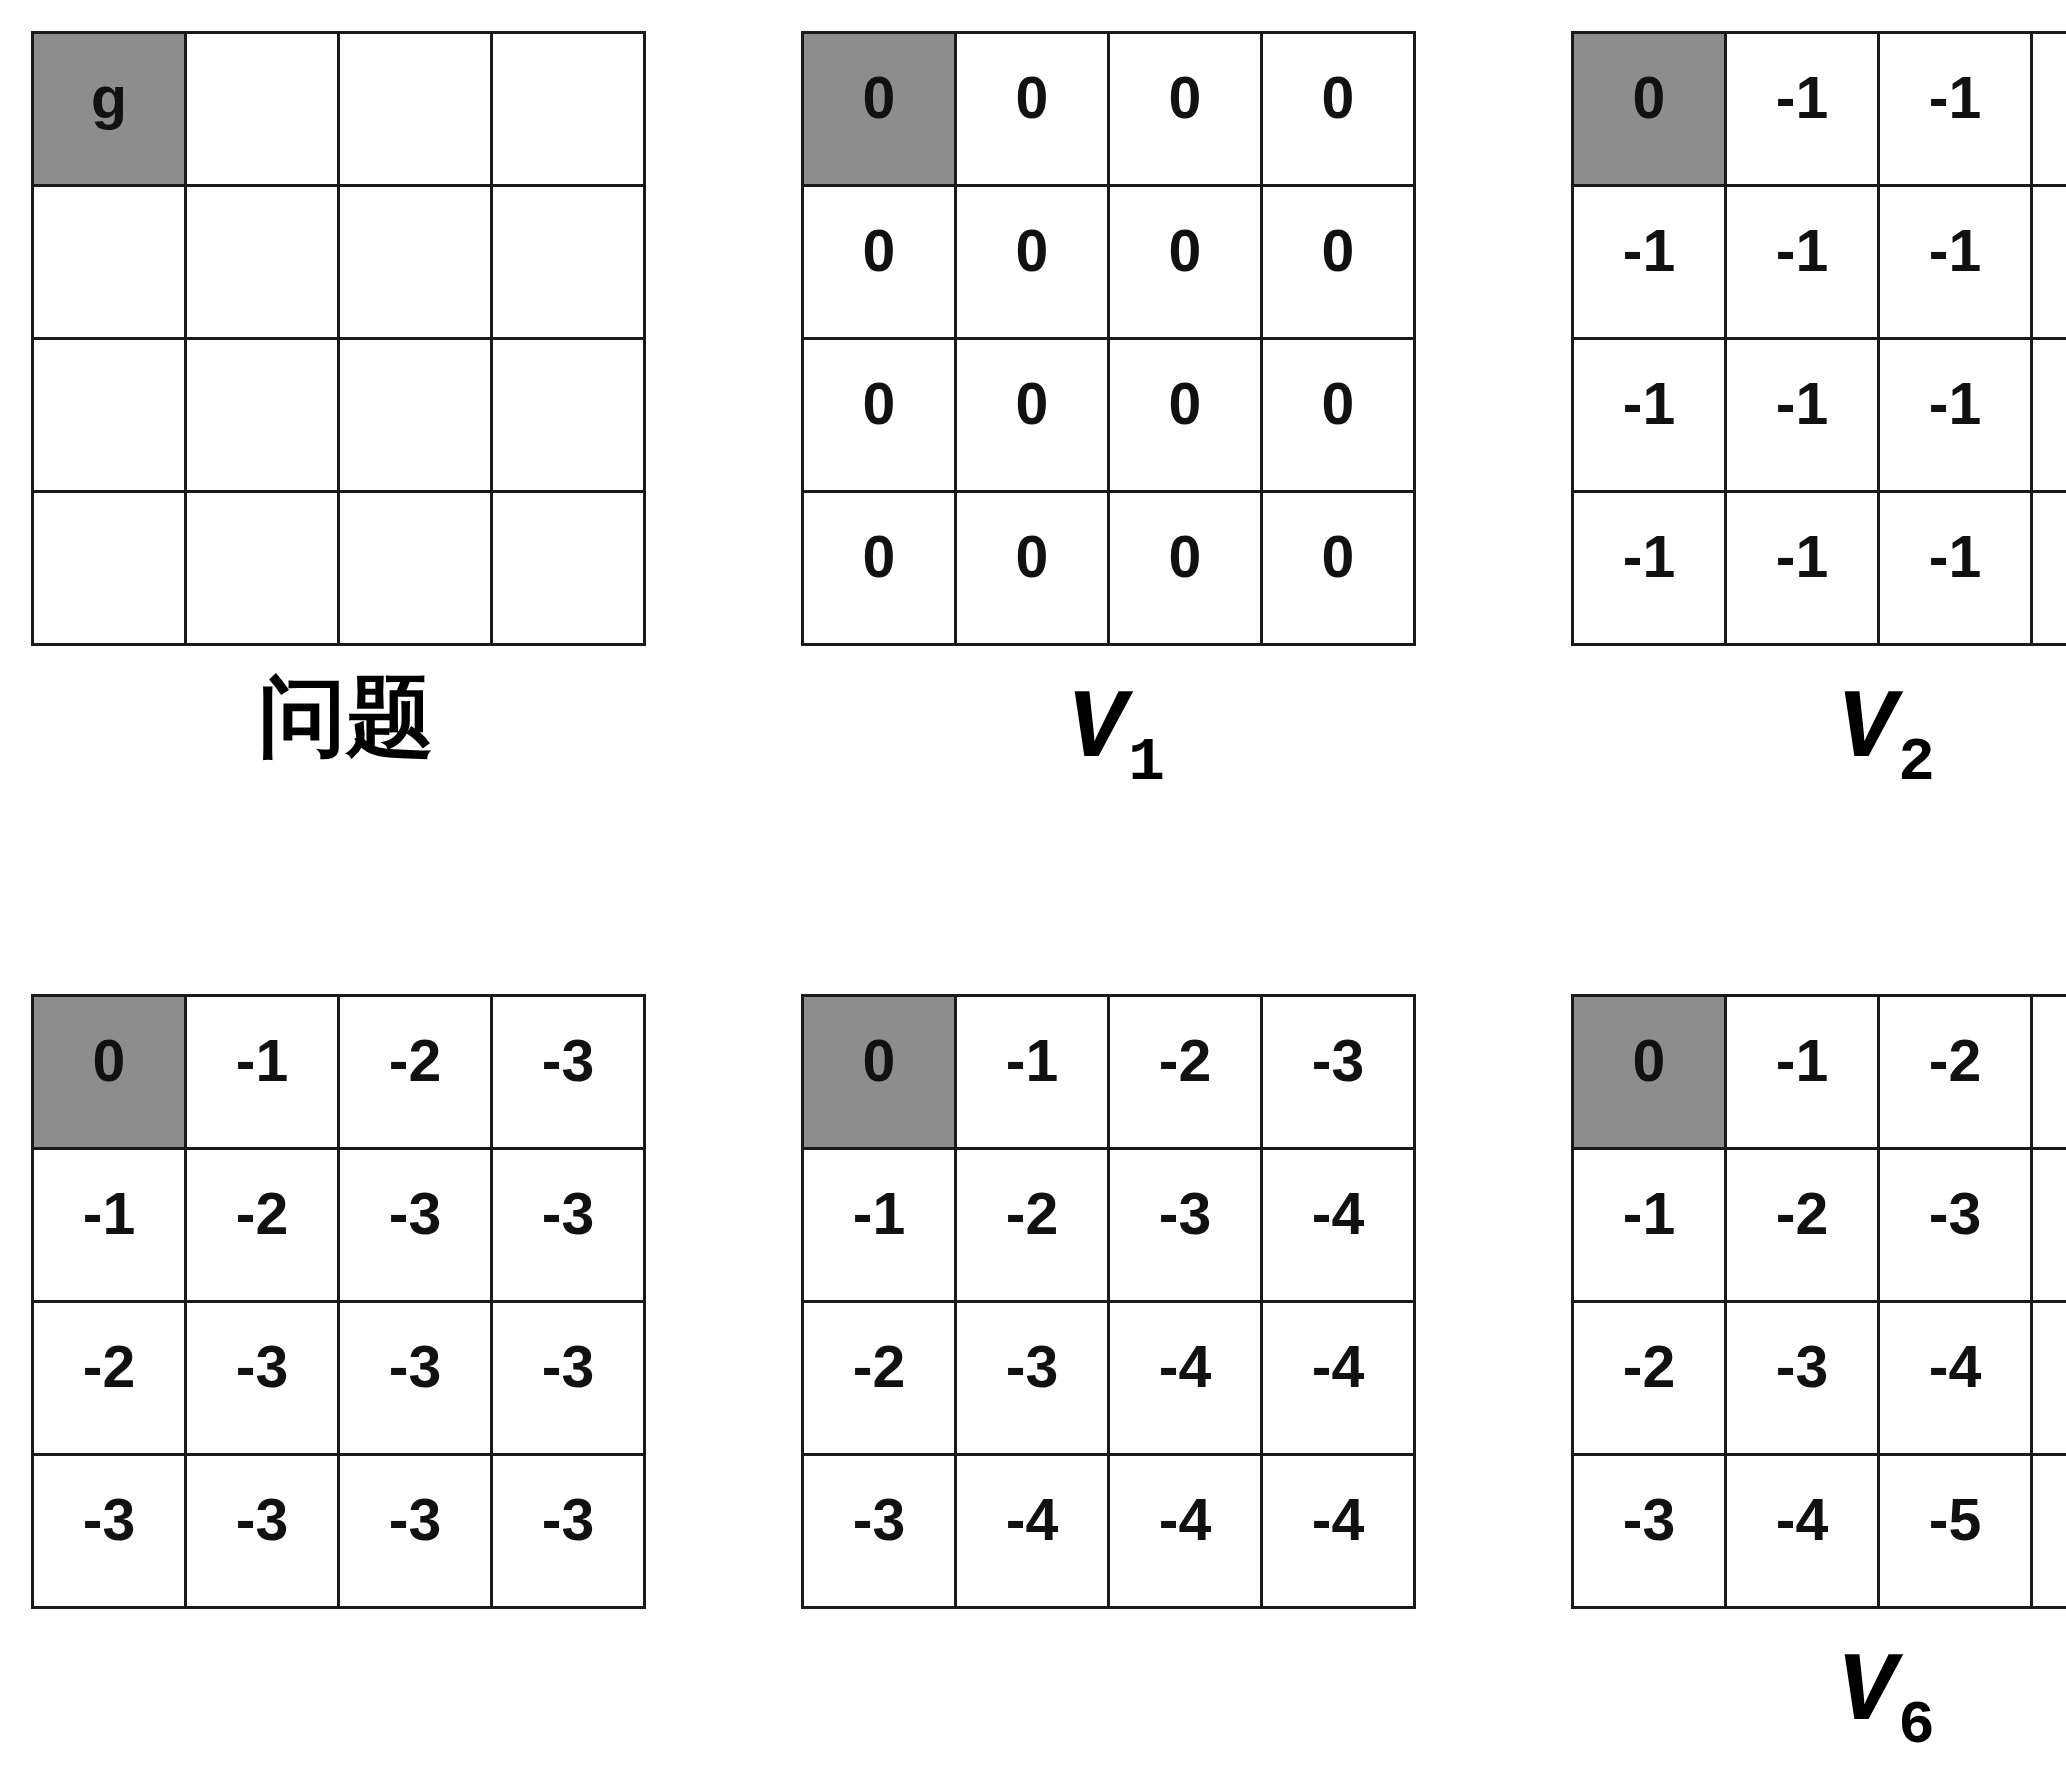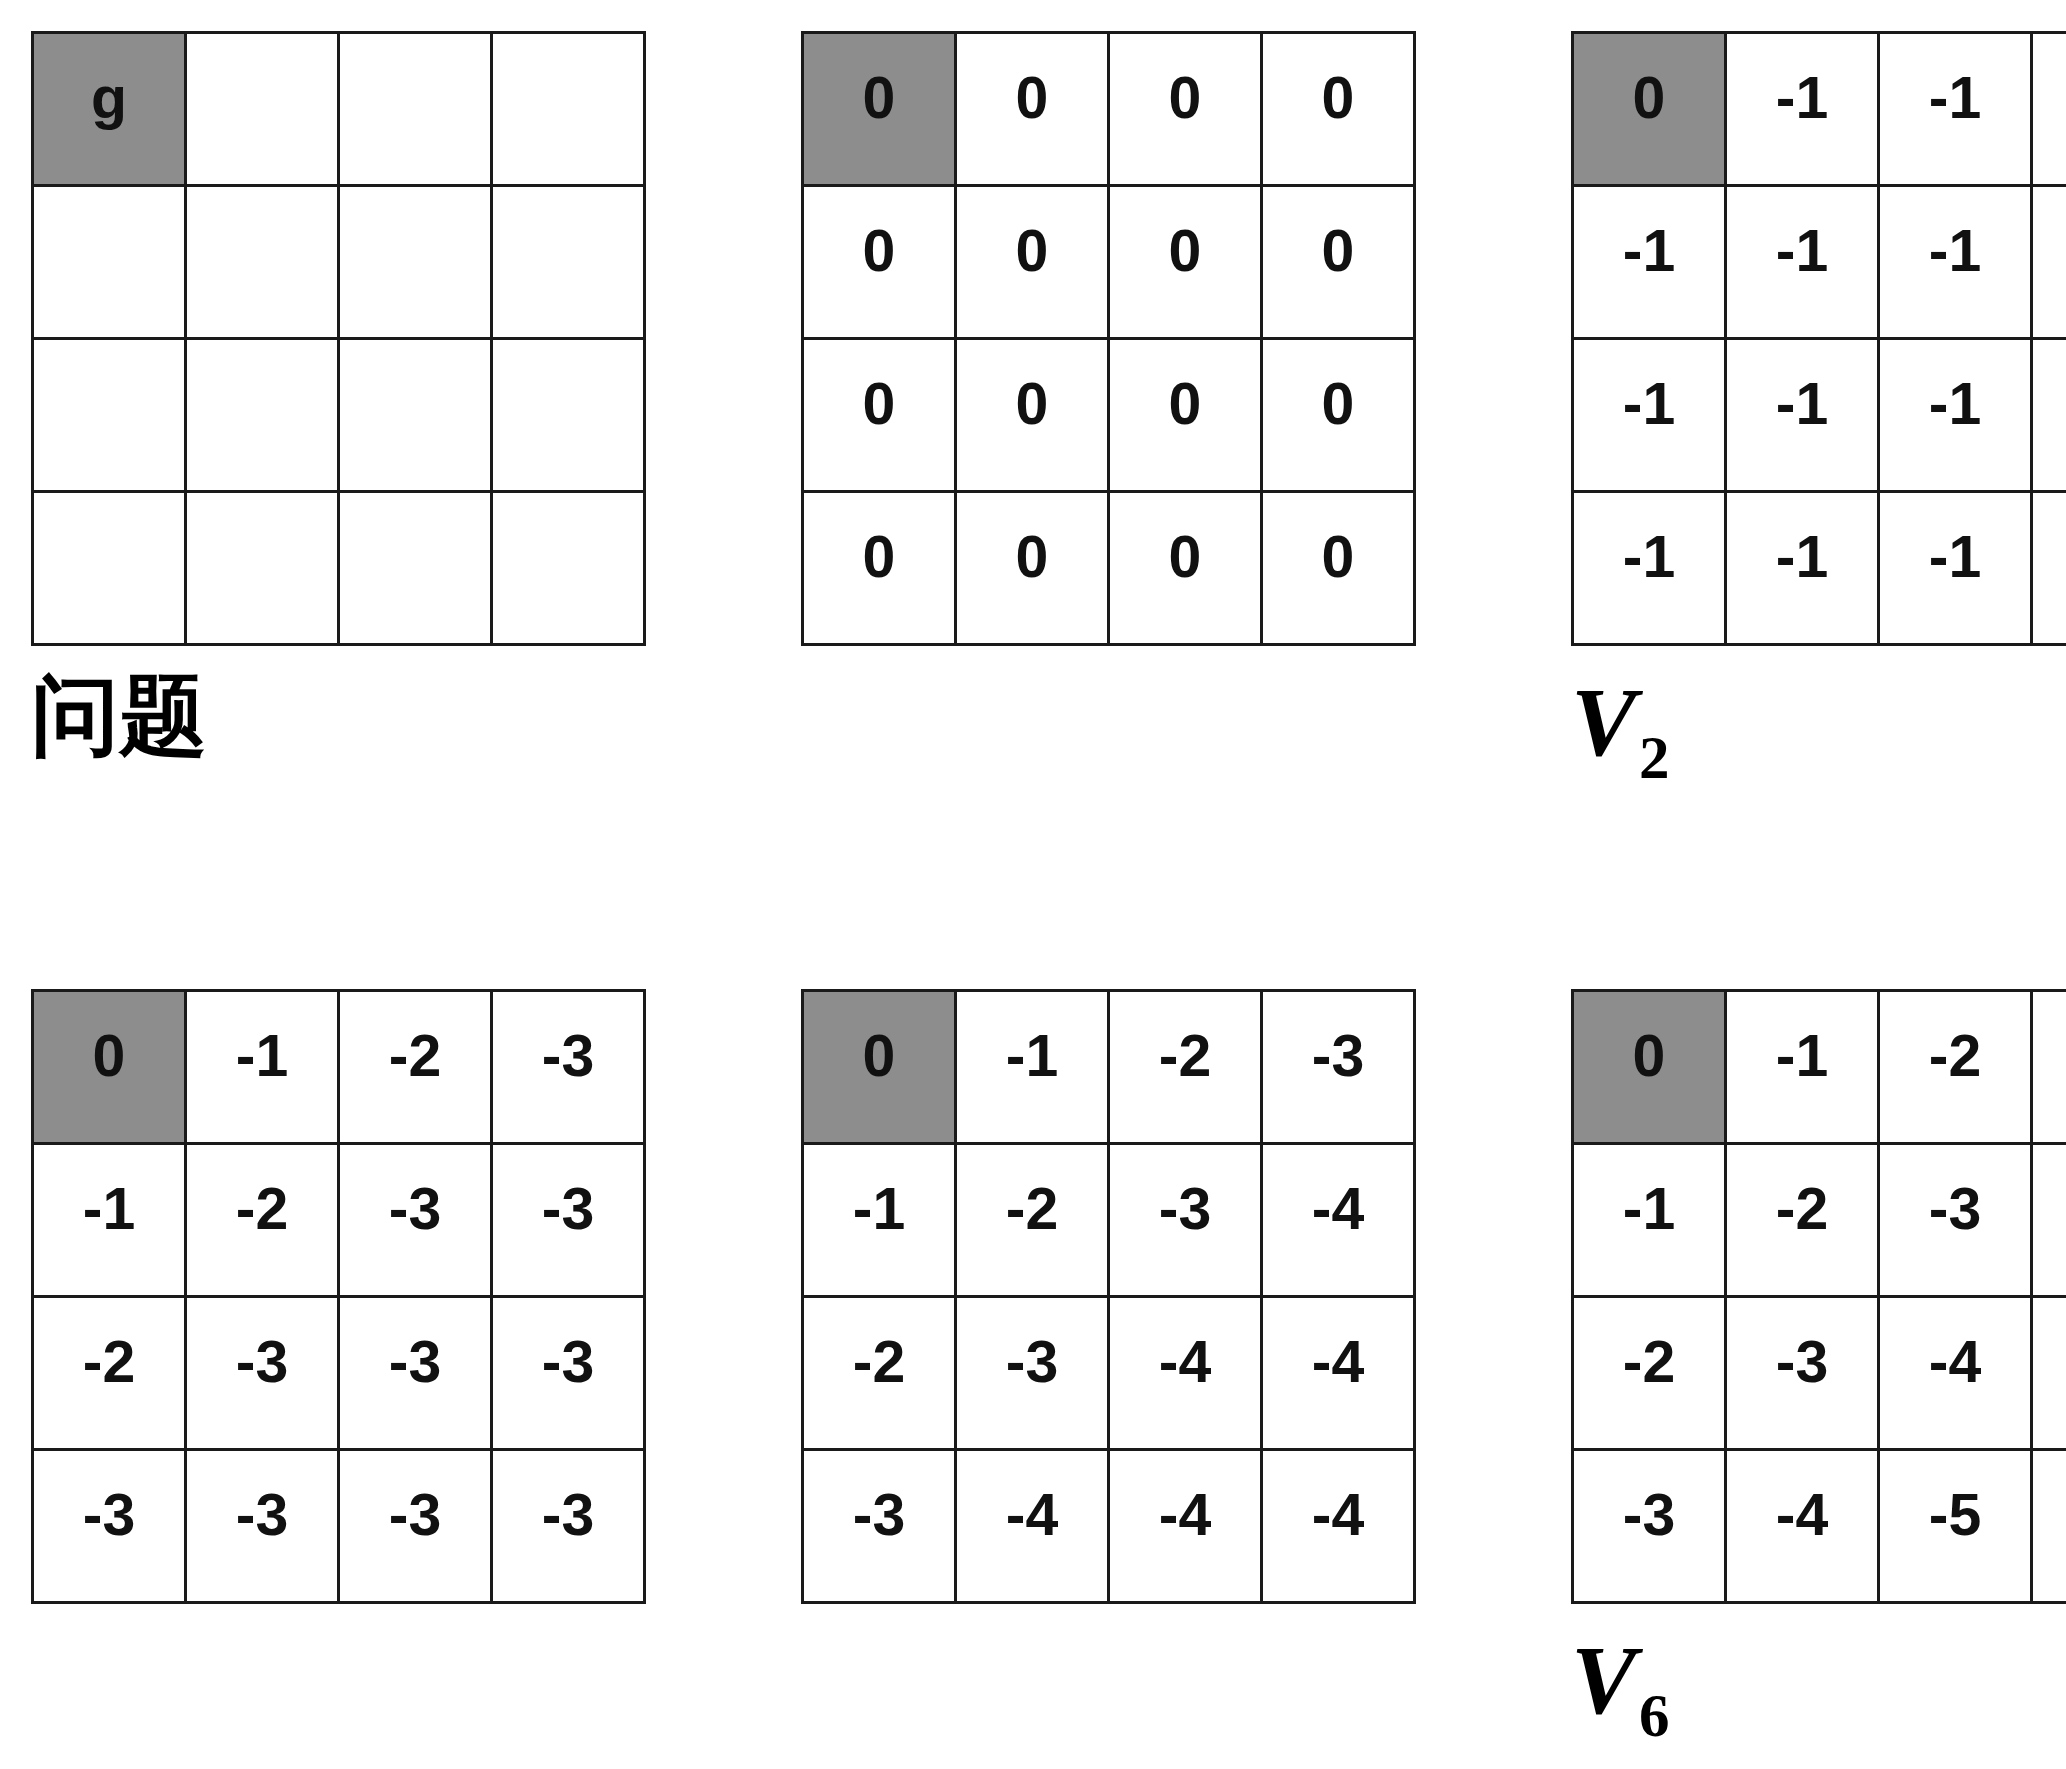--- a/index.html
+++ b/index.html
@@ -26,25 +26,26 @@
     vertical-align:middle;
     padding:0 0 23px 0;
     font-size:59px;
     font-weight:700;
     color:#111111;
     background:#ffffff;
   }
   table.grid td.goal{background:#8d8d8d;}
   .fig-problem td{font-weight:400;}
   figcaption.grid-label{
-    margin-top:23px;
+    margin-top:30px;
     width:630px;
+    text-align:center;
     line-height:1.1;
     color:#000000;
-    font-family:Liberation Serif, serif;
+    font-family:Liberation Mono, monospace;
   }
   .cn-label{font-size:88px;font-weight:700;}
   .vbase{font-size:98px;font-weight:700;font-style:italic;}
   .vsub{font-size:61px;font-weight:700;font-style:normal;vertical-align:-23px;margin-left:2.5px;}
 </style>
 </head>
 <body>
 
 <div id="canvas">
   <div class="row row-1">
@@ -101,20 +102,21 @@
               <td>0</td>
             </tr>
             <tr>
               <td>0</td>
               <td>0</td>
               <td>0</td>
               <td>0</td>
             </tr>
           </tbody>
         </table>
+    <figcaption class="grid-label"><span class="vbase">V</span><span class="vsub">1</span></figcaption>
   </figure>
       <figure class="grid-fig fig-V2">
     <table class="grid">
           <tbody>
             <tr>
               <td class="goal">0</td>
               <td>-1</td>
               <td>-1</td>
               <td>-1</td>
             </tr>

